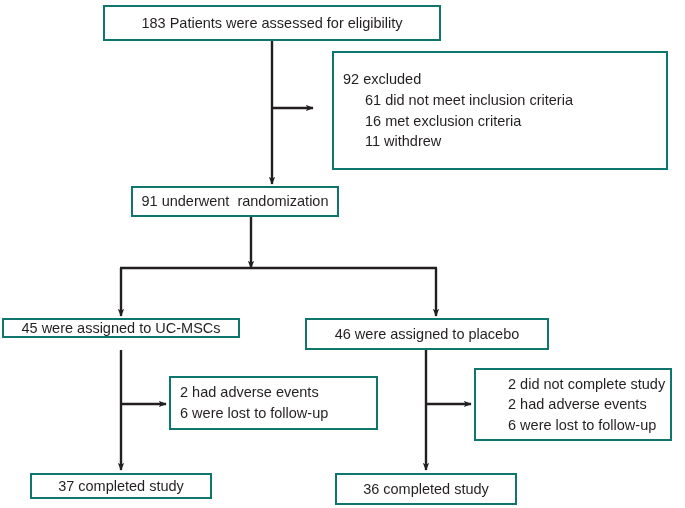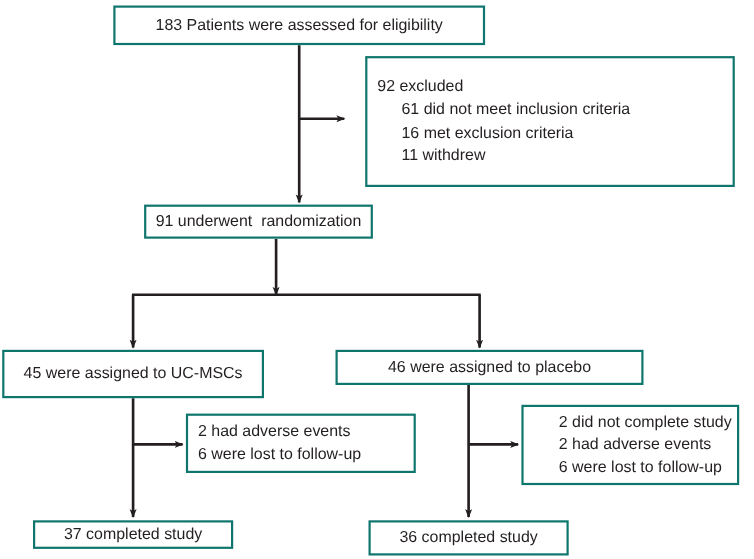--- a/index.html
+++ b/index.html
@@ -92,25 +92,25 @@
     <span class="box-line">92 excluded</span>
     <span class="box-line indent">61 did not meet inclusion criteria</span>
     <span class="box-line indent">16 met exclusion criteria</span>
     <span class="box-line indent">11 withdrew</span>
   </div>
 
   <div class="flow-box center-text" style="left:131px; top:186px; width:208px; height:31px;">
     <span class="box-line">91 underwent  randomization</span>
   </div>
 
-  <div class="flow-box center-text" style="left:2px; top:318px; width:238px; height:44px;justify-content:center;">
+  <div class="flow-box center-text" style="left:2px; top:318px; width:238px; height:20px;justify-content:center;">
     <span class="box-line">45 were assigned to UC-MSCs</span>
   </div>
 
-  <div class="flow-box center-text" style="left:305px; top:318px; width:280px; height:32px;">
+  <div class="flow-box center-text" style="left:305px; top:318px; width:244px; height:32px;">
     <span class="box-line">46 were assigned to placebo</span>
   </div>
 
   <div class="flow-box left-text" style="left:169px; top:376px; width:209px; height:54px;">
     <span class="box-line">2 had adverse events</span>
     <span class="box-line">6 were lost to follow-up</span>
   </div>
 
   <div class="flow-box left-text" style="left:474px; top:368px; width:198px; height:73px;padding-left:32px;">
     <span class="box-line">2 did not complete study</span>

